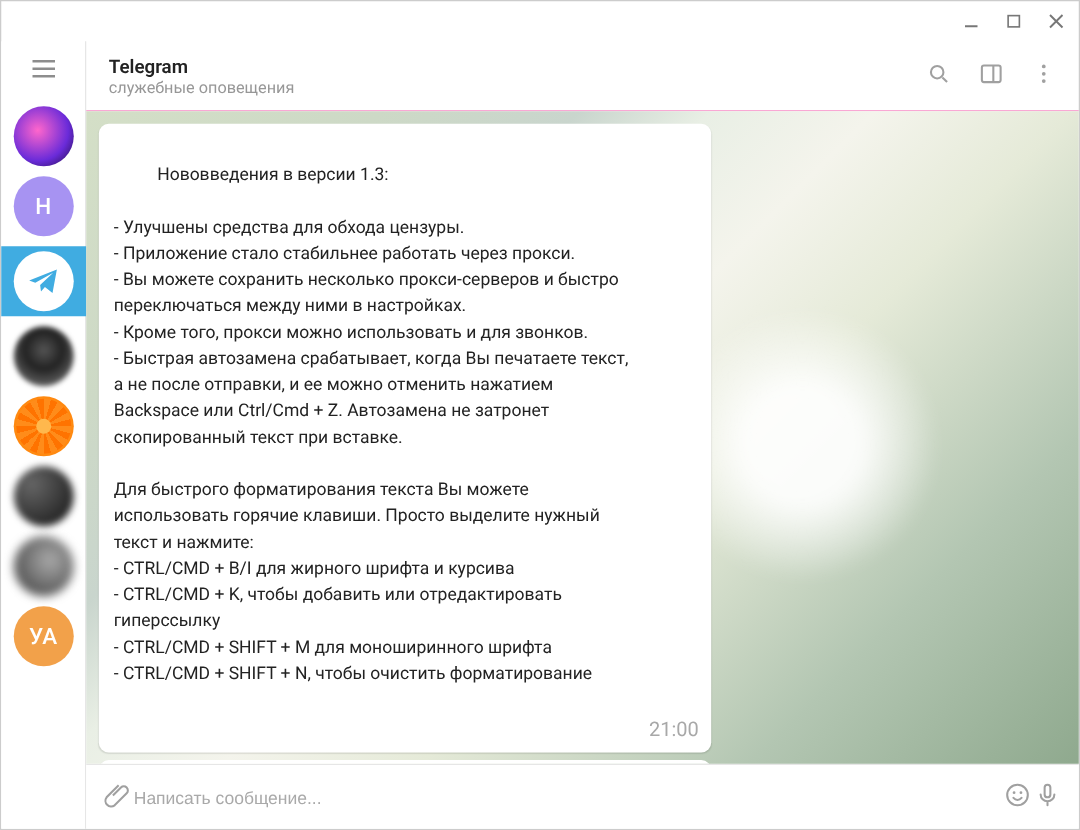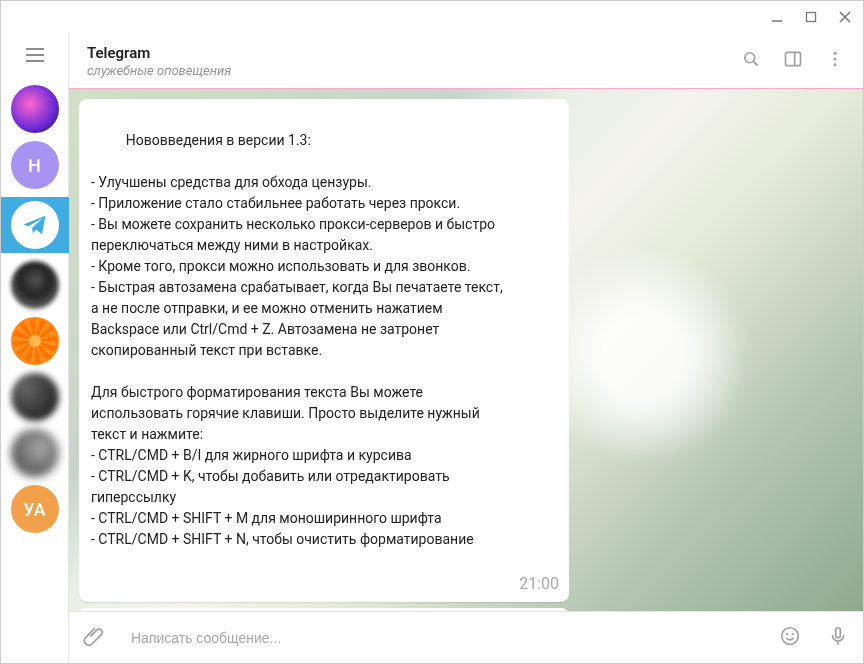--- a/index.html
+++ b/index.html
@@ -22,28 +22,28 @@
   .av-blur1 { background: radial-gradient(circle at 50% 40%, #555 0%, #222 40%, #888 100%); filter: blur(2px); }
   .av-orange { background: radial-gradient(circle, #ffaa33, #ff7a00); position:relative; overflow:hidden; }
   .av-orange:before, .av-orange:after { content:""; position:absolute; inset:2px; border-radius:50%; background: repeating-conic-gradient(#ff8c1a 0 15deg, #ff7300 15deg 30deg); }
   .av-orange:after { background:#ffb84d; inset:18px; }
   .av-blur2 { background: radial-gradient(circle at 30% 30%, #666, #111); filter: blur(3px); }
   .av-blur3 { background: radial-gradient(circle at 60% 40%, #aaa, #333); filter: blur(4px); }
   .av-ya { background: #f2a14a; }
   .main { flex:1; display:flex; flex-direction:column; min-width:0; position:relative; }
   .header { height: 56px; border-bottom: 1px solid #f9a8d4; display:flex; align-items:center; padding: 0 18px; }
   .htitle { font-size: 15px; font-weight:600; color:#222; }
-  .hsub { font-size: 13px; color:#979797; margin-top:1px;font-style:italic; }
+  .hsub { font-size: 13px; color:#979797; margin-top:1px; }
   .hactions { margin-left:auto; display:flex; gap:22px; color:#a0a0a0; }
   .hactions div { cursor:pointer; }
   .chat { flex:1; position:relative; overflow:hidden; background: linear-gradient(135deg, #d4dfc7 0%, #cdd9c6 18%, #c9d5cd 30%, #e9efe5 38%, #f4f4ec 48%, #e5ead8 60%, #b3c6b2 80%, #8fa98e 100%); display:flex; flex-direction:column; padding: 10px 4px 0 10px; gap:6px; }
   .chat:before { content:""; position:absolute; right:14%; top:30%; width:220px; height:220px; background: radial-gradient(circle, rgba(255,255,255,.9) 0 30%, rgba(255,255,255,0) 70%); border-radius:50%; filter: blur(6px); pointer-events:none; }
   .bubble { background: #fff; border-radius: 8px; box-shadow: 0 1px 1px rgba(0,0,0,.1); padding: 10px 56px 10px 12px; position:relative; max-width: 490px; font-size: 14px; line-height: 1.5; color:#222; white-space: pre-wrap; }
   .time { position:absolute; right:10px; bottom:6px; font-size:16px; color:#a8a8a8; }
-  .composer { height: 52px; background:#fff; border-top:1px solid #e6e6e6; display:flex; align-items:center; padding: 0 14px; gap:26px; }
+  .composer { height: 52px; background:#fff; border-top:1px solid #e6e6e6; display:flex; align-items:center; padding: 0 14px; gap:2px; }
   .composer .ico { color:#a0a0a0; cursor:pointer; }
   .composer input { flex:1; border:none; outline:none; font-size:14px; color:#222; }
   .composer input::placeholder { color:#a9a9a9; }
 </style>
 </head>
 <body>
 
 <div class="window">
   <div class="titlebar">
     <div class="tbtn">

